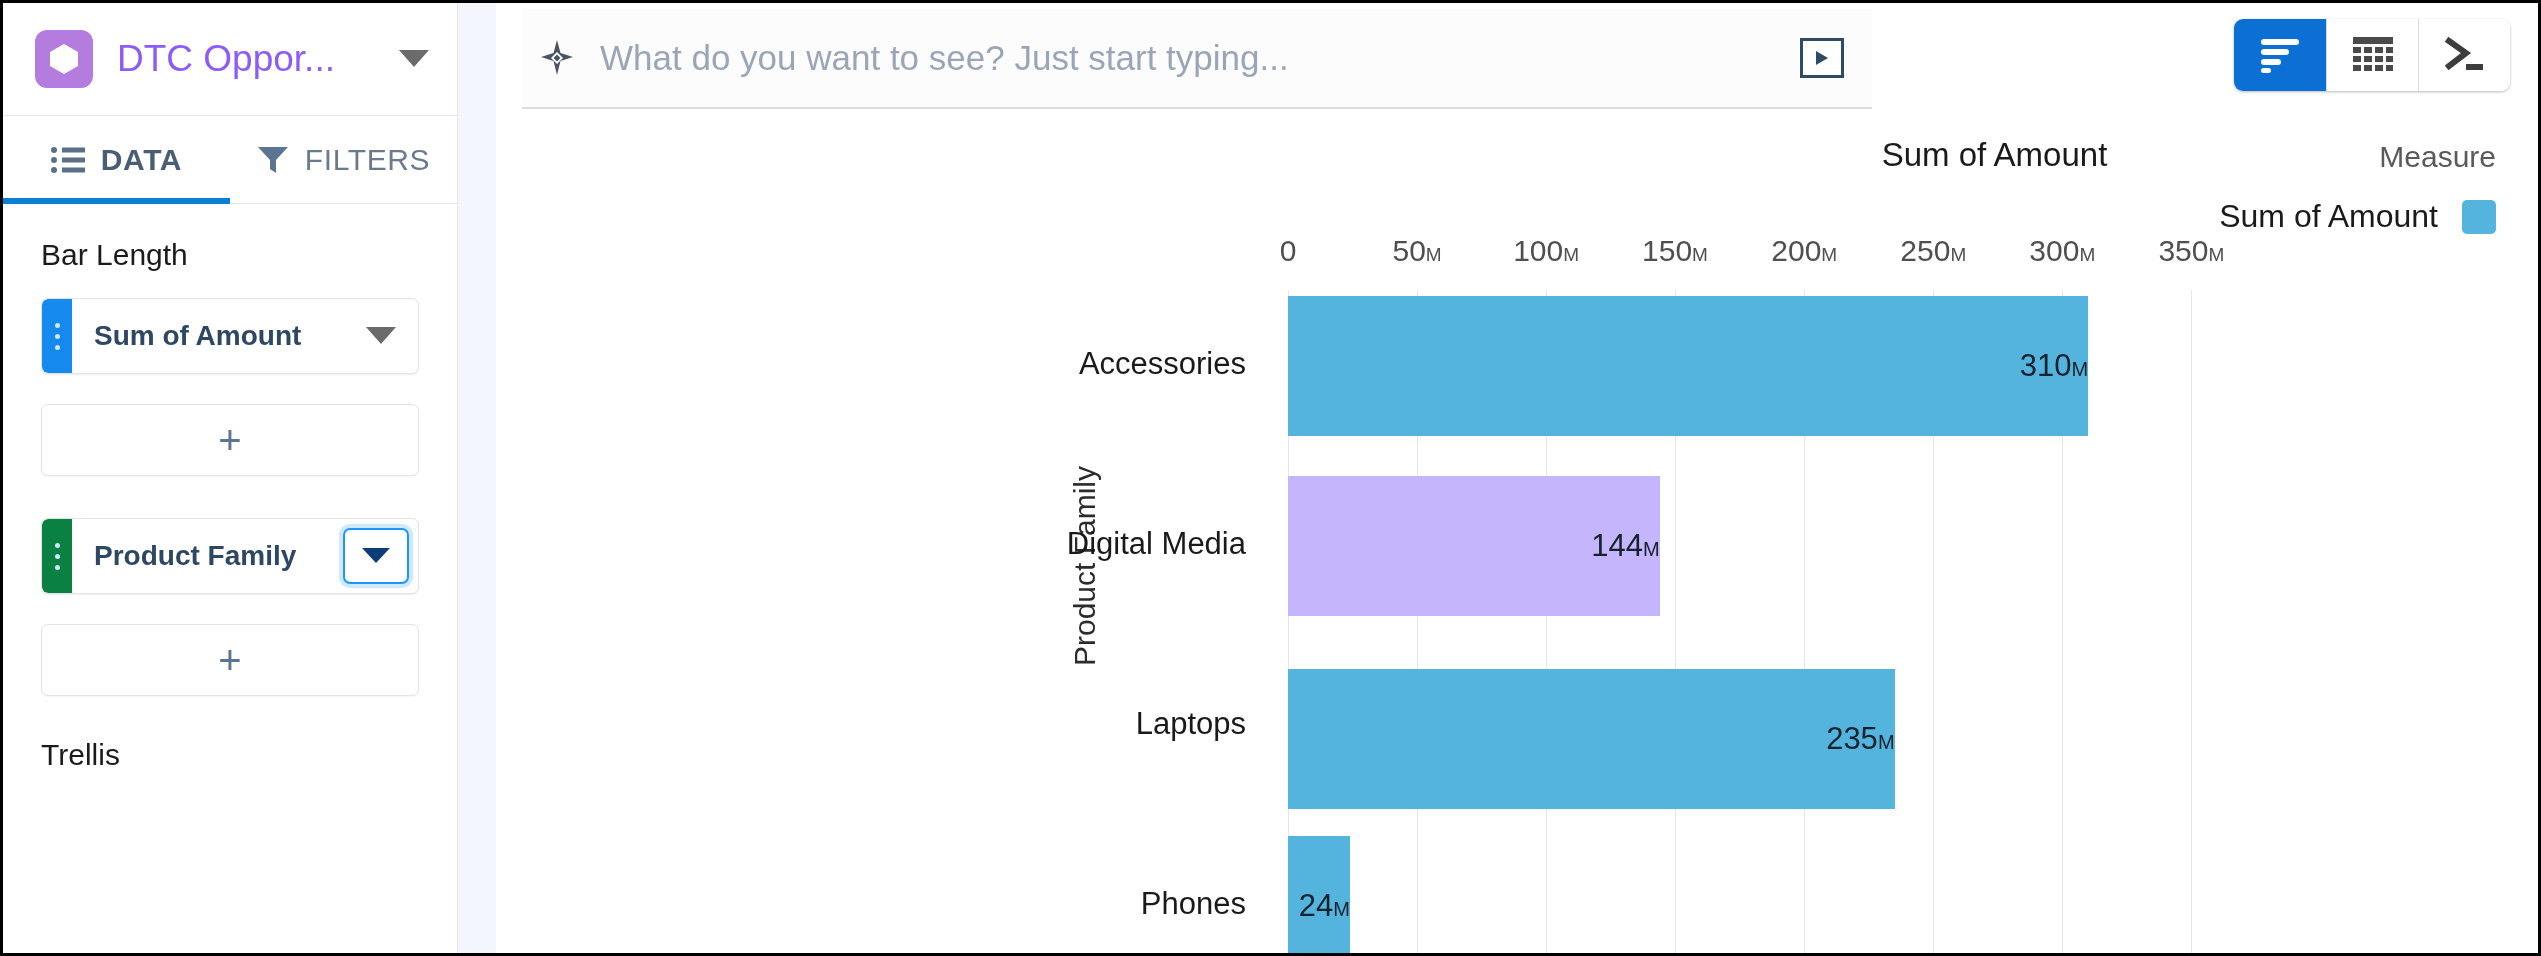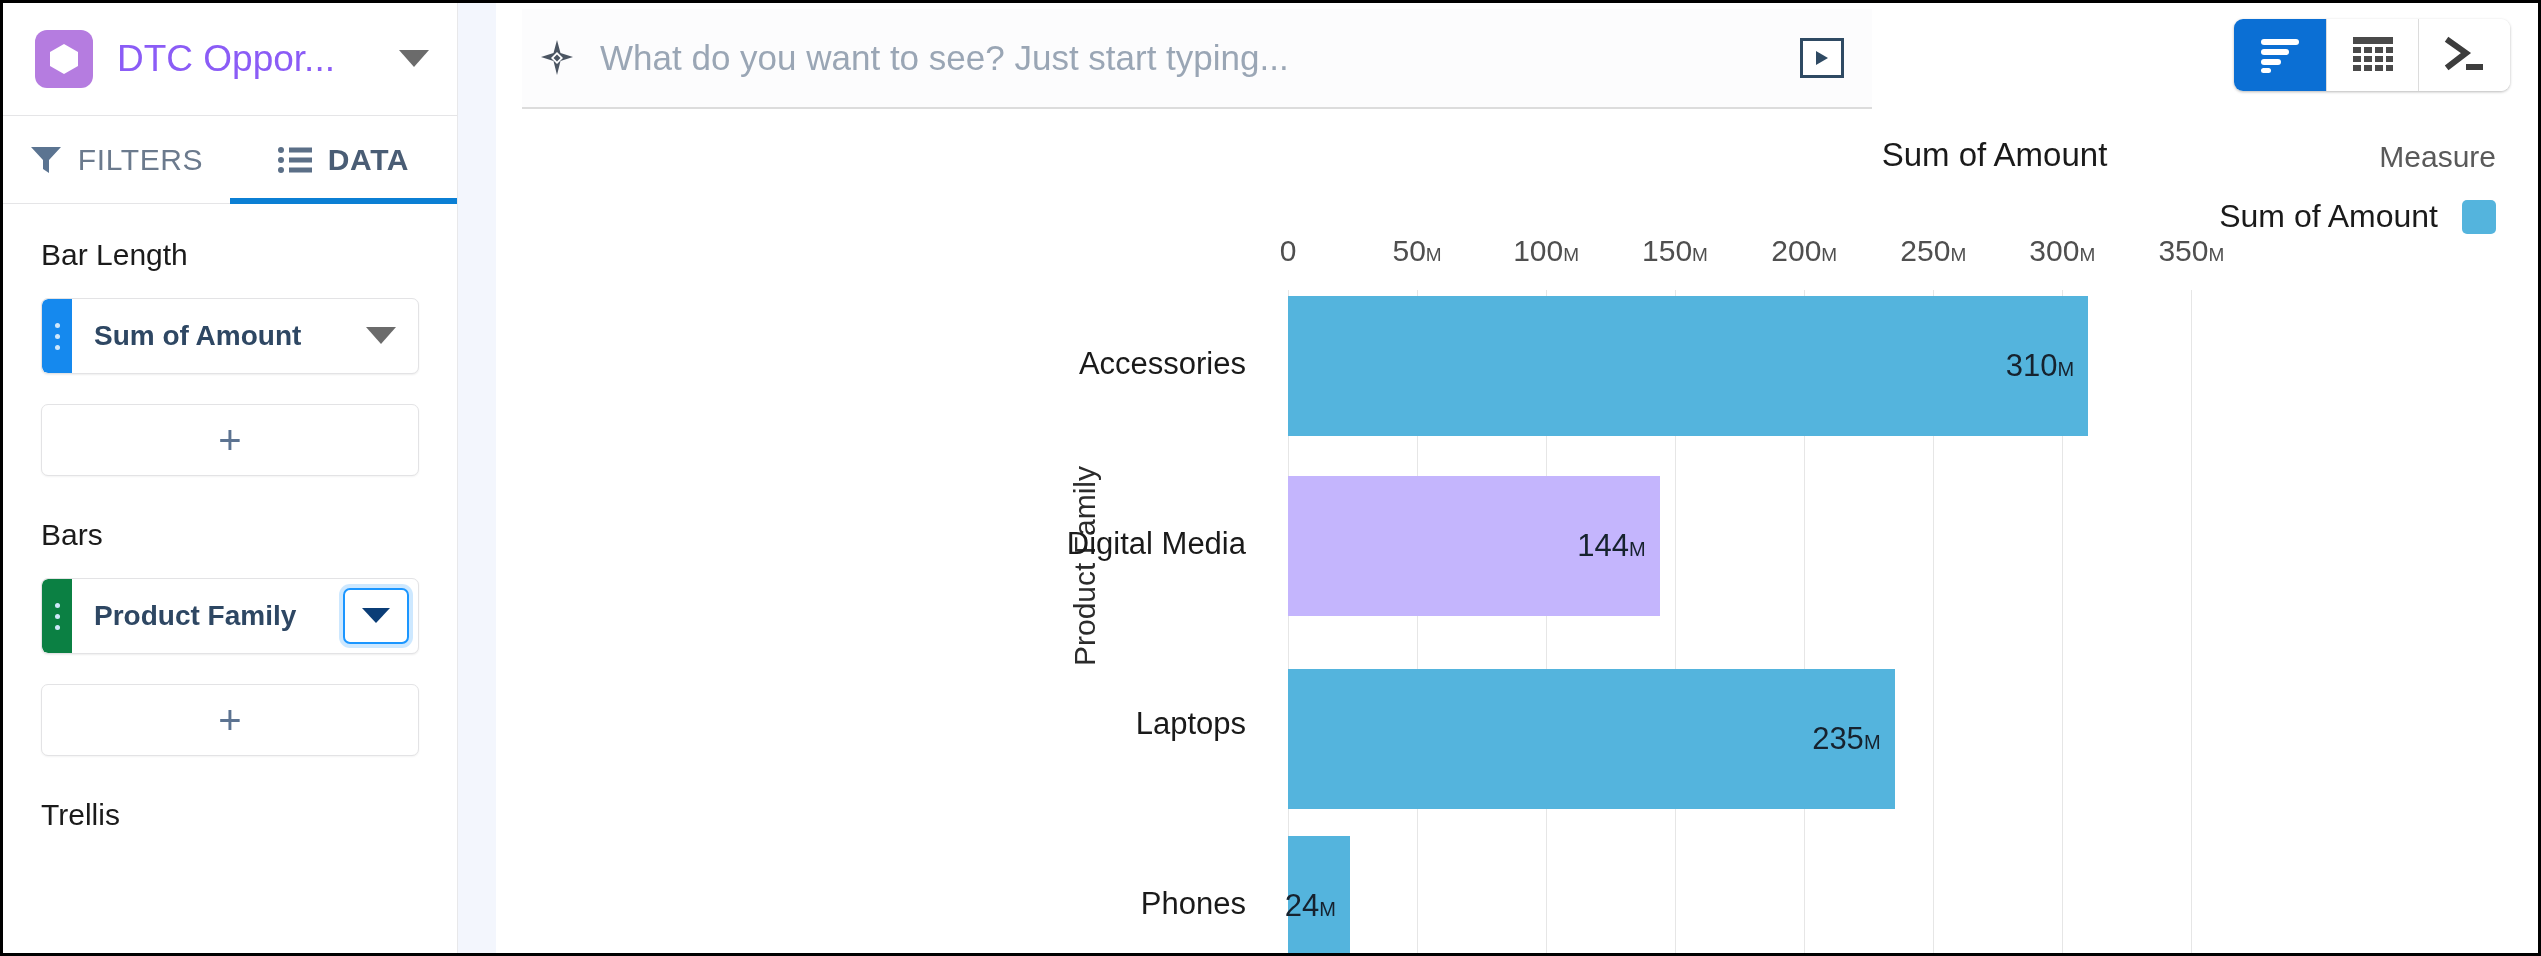--- a/index.html
+++ b/index.html
@@ -326,21 +326,20 @@
     left: 0; right: 0;
     display: flex;
     align-items: center;
   }
   .bar {
     background: #54b4dd;
     height: 100%;
     display: flex;
     align-items: center;
     justify-content: flex-end;
-    padding-right: 14px;
   }
   .bar-value {
     font-size: 31px;
     color: #16222e;
     white-space: nowrap;
   }
   .bar-value sup { font-size: 20px; vertical-align: baseline; text-transform: uppercase; }
 
   .cat-label {
     position: absolute;
@@ -383,41 +382,41 @@
       </div>
       <div class="ds-title">DTC Oppor...</div>
       <div class="ds-caret">
         <svg width="30" height="18" viewBox="0 0 30 18" aria-hidden="true">
           <polygon points="0,0 30,0 15,17" fill="#6b6b6b"></polygon>
         </svg>
       </div>
     </div>
 
     <div class="tabs">
-      <div class="tab">
-        <span class="tab-icon">
-          <svg width="32" height="30" viewBox="0 0 32 30" aria-hidden="true">
-            <polygon points="1,2 31,2 19,15 19,28 13,24 13,15" fill="#5b7491"></polygon>
-          </svg>
-        </span>
-        <span>FILTERS</span>
-      </div>
       <div class="tab active">
         <span class="tab-icon">
           <svg width="34" height="26" viewBox="0 0 34 26" aria-hidden="true">
             <circle cx="3" cy="3" r="3" fill="#5b6f87"></circle>
               <rect x="11" y="0.5" width="23" height="5" fill="#5b6f87"></rect>
             <circle cx="3" cy="13" r="3" fill="#5b6f87"></circle>
               <rect x="11" y="10.5" width="23" height="5" fill="#5b6f87"></rect>
             <circle cx="3" cy="23" r="3" fill="#5b6f87"></circle>
               <rect x="11" y="20.5" width="23" height="5" fill="#5b6f87"></rect>
           </svg>
         </span>
         <span>DATA</span>
       </div>
+      <div class="tab">
+        <span class="tab-icon">
+          <svg width="32" height="30" viewBox="0 0 32 30" aria-hidden="true">
+            <polygon points="1,2 31,2 19,15 19,28 13,24 13,15" fill="#5b7491"></polygon>
+          </svg>
+        </span>
+        <span>FILTERS</span>
+      </div>
     </div>
 
     <div class="panel">
 
       <div class="section-label">Bar Length</div>
 
       <div class="pill">
         <div class="pill-grip measure">
           <i></i>
             <i></i>
@@ -428,21 +427,20 @@
           <svg width="30" height="18" viewBox="0 0 30 18" aria-hidden="true">
             <polygon points="0,0 30,0 15,17" fill="#6b6b6b"></polygon>
           </svg>
         </div>
       </div>
 
       <div class="add-btn">
         <span>+</span>
       </div>
 
-      <div class="section-label">Bars</div>
 
       <div class="pill">
         <div class="pill-grip dimension">
           <i></i>
             <i></i>
             <i></i>
         </div>
         <div class="pill-label">Product Family</div>
         <div class="pill-caret focused">
           <svg width="28" height="16" viewBox="0 0 28 16" aria-hidden="true">

